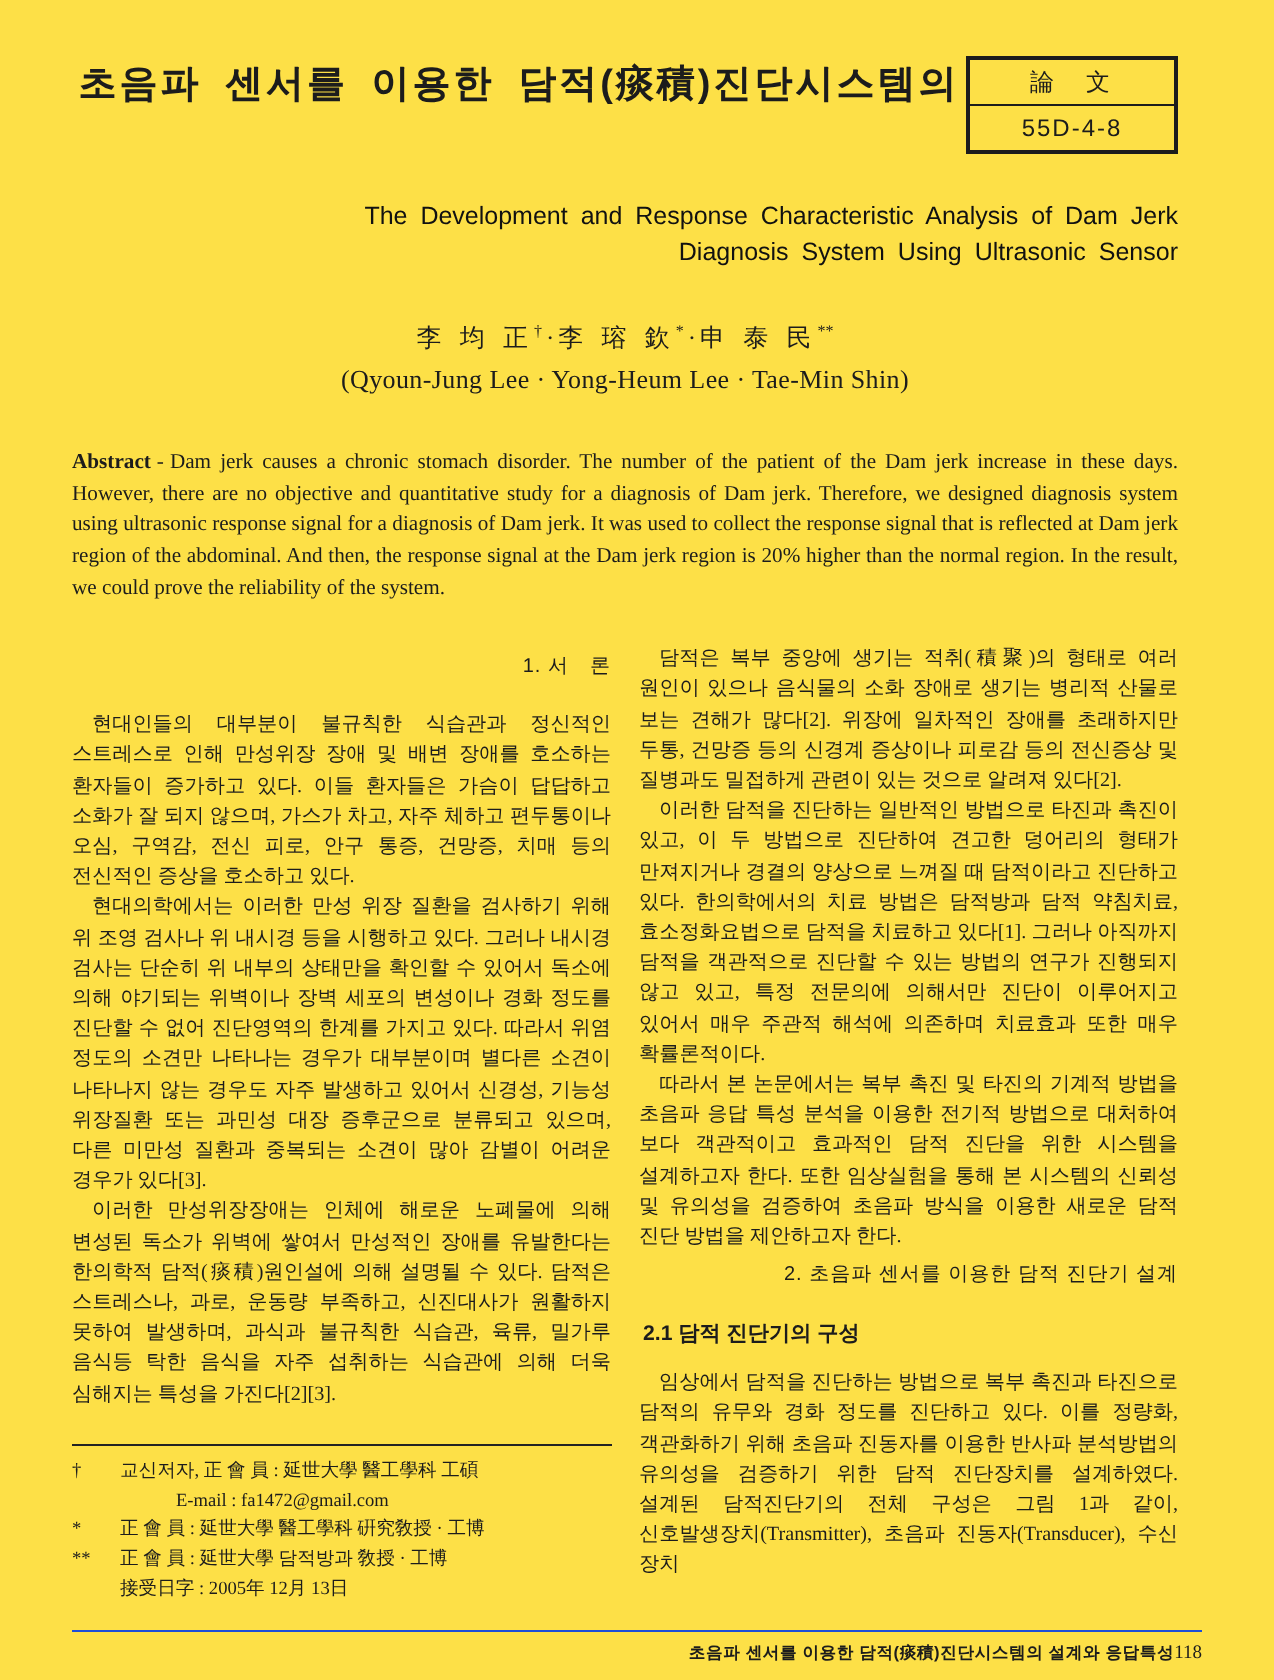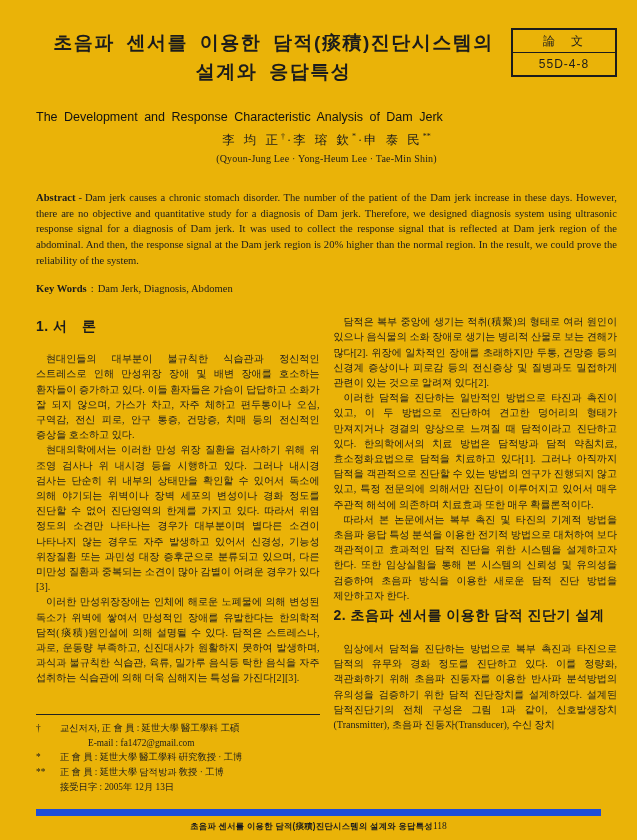--- a/index.html
+++ b/index.html
@@ -1,24 +1,24 @@
 <!DOCTYPE html>
 <html><head>
 <meta charset="utf-8">
 <style>
   * { margin:0; padding:0; box-sizing:border-box; }
   html,body { background:#e8e8e8; }
   .page {
     position:relative;
     width:637px; height:840px;
     margin:0 auto;
-    background:#eab308;
+    background:#fde047;
     color:#1c1c1c;
     font-family:"Liberation Serif","DejaVu Serif",serif;
-    padding:26px 20px 14px 36px;
+    padding:26px 48px 14px 36px;
     overflow:hidden;
   }
   
   .header-row { display:flex; align-items:flex-start; }
   .title-block {
     flex:1;
     text-align:center;
     font-family:"Liberation Sans","DejaVu Sans",sans-serif;
     font-weight:bold;
     font-size:19px;
@@ -33,34 +33,34 @@
     text-align:center;
     font-size:12px;
     margin-top:2px;
   }
   .badge-cell { padding:4px 0; line-height:14px; }
   .badge-cell.top { border-bottom:1.5px solid #1c1c1c; letter-spacing:2px; }
   .badge-cell.bottom { font-family:"Liberation Sans","DejaVu Sans",sans-serif; letter-spacing:1px; }
   
   .english-title {
     margin-top:22px;
-    text-align:left;
+    text-align:right;
     font-family:"Liberation Sans","DejaVu Sans",sans-serif;
     font-size:12.5px;
     line-height:18px;
     font-weight:500;
     word-spacing:3px;
     color:#111;
   }
   
-  .authors { margin-top:6px; text-align:center; }
+  .authors { margin-top:26px; text-align:center; }
   .authors-cjk { font-size:12.5px; letter-spacing:3px; }
   .authors-cjk sup { font-size:8px; letter-spacing:0; vertical-align:super; }
   .authors-sep { padding:0 2px; letter-spacing:0; }
-  .authors-en { margin-top:4px; font-size:10px; letter-spacing:.2px; }
+  .authors-en { margin-top:4px; font-size:13px; letter-spacing:.2px; }
   
   .abstract {
     margin-top:26px;
     font-size:10.6px;
     line-height:15.6px;
     text-align:justify;
   }
   .abstract .label { font-weight:bold;font-family:Liberation Serif, serif; }
   .abstract .dash { padding:0 3px; }
   .keywords { margin-top:15px; font-size:10.6px; }
@@ -78,23 +78,23 @@
   .body-text {
     font-size:10.1px;
     line-height:15.2px;
     text-align:justify;
     text-indent:10px;
     word-break:keep-all;
     word-wrap:break-word;
   }
   .section-heading {
     font-family:"Liberation Sans","DejaVu Sans",sans-serif;
-    font-weight:bold;
-    font-size:14px;
-    text-align:left;
+    font-weight:normal;
+    font-size:10px;
+    text-align:right;
     letter-spacing:.5px;
   }
   .h-sec1 { margin:4px 0 15px 0; }
   .h-sec2 { margin:4px 0 16px 0; }
   .sub-heading {
     font-family:"Liberation Sans","DejaVu Sans",sans-serif;
     font-weight:bold;
     font-size:10.6px;
     margin:0 0 10px 2px;
   }
@@ -107,69 +107,66 @@
     line-height:14.6px;
   }
   .fn-line { display:flex; }
   .fn-marker { width:24px; flex:none; }
   .fn-text { flex:1; }
   .fn-line.indent-email .fn-text { padding-left:28px; }
   
   .footer {
     position:absolute;
     left:36px; right:36px; bottom:8px;
-    border-top:7px solid #1d4ed8;
+    border-top:1px solid #1d4ed8;
     padding-top:5px;
     display:flex;
-    justify-content:center;
+    justify-content:flex-end;
     align-items:baseline;
     margin-top:24px;
   }
   .footer-title {
     font-family:"Liberation Sans","DejaVu Sans",sans-serif;
     font-weight:bold;
     font-size:8.3px;
     letter-spacing:.3px;
   }
   .footer-page { font-size:9.5px; }
 </style>
 </head>
 <body>
 
 <div class="page">
 
   <div class="header-row">
     <div class="title-block">
       <div>초음파 센서를 이용한 담적(痰積)진단시스템의</div>
-      <div>설계와 응답특성</div>
     </div>
     <div class="paper-badge">
       <div class="badge-cell top">論　文</div>
       <div class="badge-cell bottom">55D-4-8</div>
     </div>
   </div>
 
   <div class="english-title">
     <div>The Development and Response Characteristic Analysis of Dam Jerk</div>
+    <div>Diagnosis System Using Ultrasonic Sensor</div>
   </div>
 
   <div class="authors">
     <div class="authors-cjk">
       <span>李 均 正</span><sup>†</sup><span class="authors-sep">·</span><span>李 瑢 欽</span><sup>*</sup><span class="authors-sep">·</span><span>申 泰 民</span><sup>**</sup>
     </div>
     <div class="authors-en">(Qyoun-Jung Lee · Yong-Heum Lee · Tae-Min Shin)</div>
   </div>
 
   <div class="abstract">
     <span class="label">Abstract</span><span class="dash">-</span><span>Dam jerk causes a chronic stomach disorder. The number of the patient of the Dam jerk increase in these days. However, there are no objective and quantitative study for a diagnosis of Dam jerk. Therefore, we designed diagnosis system using ultrasonic response signal for a diagnosis of Dam jerk. It was used to collect the response signal that is reflected at Dam jerk region of the abdominal. And then, the response signal at the Dam jerk region is 20% higher than the normal region. In the result, we could prove the reliability of the system.</span>
   </div>
 
-  <div class="keywords">
-    <span class="label">Key Words</span><span class="kw-sep">:</span><span>Dam Jerk, Diagnosis, Abdomen</span>
-  </div>
 
   <div class="columns">
 
     <div class="col">
       <div class="section-heading h-sec1">1. 서　론</div>
       <p class="body-text">현대인들의 대부분이 불규칙한 식습관과 정신적인 스트레스로 인해 만성위장 장애 및 배변 장애를 호소하는 환자들이 증가하고 있다. 이들 환자들은 가슴이 답답하고 소화가 잘 되지 않으며, 가스가 차고, 자주 체하고 편두통이나 오심, 구역감, 전신 피로, 안구 통증, 건망증, 치매 등의 전신적인 증상을 호소하고 있다.</p>
       <p class="body-text">현대의학에서는 이러한 만성 위장 질환을 검사하기 위해 위 조영 검사나 위 내시경 등을 시행하고 있다. 그러나 내시경 검사는 단순히 위 내부의 상태만을 확인할 수 있어서 독소에 의해 야기되는 위벽이나 장벽 세포의 변성이나 경화 정도를 진단할 수 없어 진단영역의 한계를 가지고 있다. 따라서 위염 정도의 소견만 나타나는 경우가 대부분이며 별다른 소견이 나타나지 않는 경우도 자주 발생하고 있어서 신경성, 기능성 위장질환 또는 과민성 대장 증후군으로 분류되고 있으며, 다른 미만성 질환과 중복되는 소견이 많아 감별이 어려운 경우가 있다[3].</p>
       <p class="body-text">이러한 만성위장장애는 인체에 해로운 노폐물에 의해 변성된 독소가 위벽에 쌓여서 만성적인 장애를 유발한다는 한의학적 담적(痰積)원인설에 의해 설명될 수 있다. 담적은 스트레스나, 과로, 운동량 부족하고, 신진대사가 원활하지 못하여 발생하며, 과식과 불규칙한 식습관, 육류, 밀가루 음식등 탁한 음식을 자주 섭취하는 식습관에 의해 더욱 심해지는 특성을 가진다[2][3].</p>
 
       <div class="footnote">
@@ -194,20 +191,21 @@
           <span class="fn-text">接受日字 : 2005年 12月 13日</span>
         </div>
       </div>
     </div>
 
     <div class="col">
       <p class="body-text">담적은 복부 중앙에 생기는 적취(積聚)의 형태로 여러 원인이 있으나 음식물의 소화 장애로 생기는 병리적 산물로 보는 견해가 많다[2]. 위장에 일차적인 장애를 초래하지만 두통, 건망증 등의 신경계 증상이나 피로감 등의 전신증상 및 질병과도 밀접하게 관련이 있는 것으로 알려져 있다[2].</p>
       <p class="body-text">이러한 담적을 진단하는 일반적인 방법으로 타진과 촉진이 있고, 이 두 방법으로 진단하여 견고한 덩어리의 형태가 만져지거나 경결의 양상으로 느껴질 때 담적이라고 진단하고 있다. 한의학에서의 치료 방법은 담적방과 담적 약침치료, 효소정화요법으로 담적을 치료하고 있다[1]. 그러나 아직까지 담적을 객관적으로 진단할 수 있는 방법의 연구가 진행되지 않고 있고, 특정 전문의에 의해서만 진단이 이루어지고 있어서 매우 주관적 해석에 의존하며 치료효과 또한 매우 확률론적이다.</p>
       <p class="body-text">따라서 본 논문에서는 복부 촉진 및 타진의 기계적 방법을 초음파 응답 특성 분석을 이용한 전기적 방법으로 대처하여 보다 객관적이고 효과적인 담적 진단을 위한 시스템을 설계하고자 한다. 또한 임상실험을 통해 본 시스템의 신뢰성 및 유의성을 검증하여 초음파 방식을 이용한 새로운 담적 진단 방법을 제안하고자 한다.</p>
       <div class="section-heading h-sec2">2. 초음파 센서를 이용한 담적 진단기 설계</div>
+      <div class="sub-heading">2.1 담적 진단기의 구성</div>
       <p class="body-text">임상에서 담적을 진단하는 방법으로 복부 촉진과 타진으로 담적의 유무와 경화 정도를 진단하고 있다. 이를 정량화, 객관화하기 위해 초음파 진동자를 이용한 반사파 분석방법의 유의성을 검증하기 위한 담적 진단장치를 설계하였다. 설계된 담적진단기의 전체 구성은 그림 1과 같이, 신호발생장치(Transmitter), 초음파 진동자(Transducer), 수신 장치</p>
     </div>
 
   </div>
 
   <div class="footer">
     <span class="footer-title">초음파 센서를 이용한 담적(痰積)진단시스템의 설계와 응답특성</span>
     <span class="footer-page">118</span>
   </div>
 

